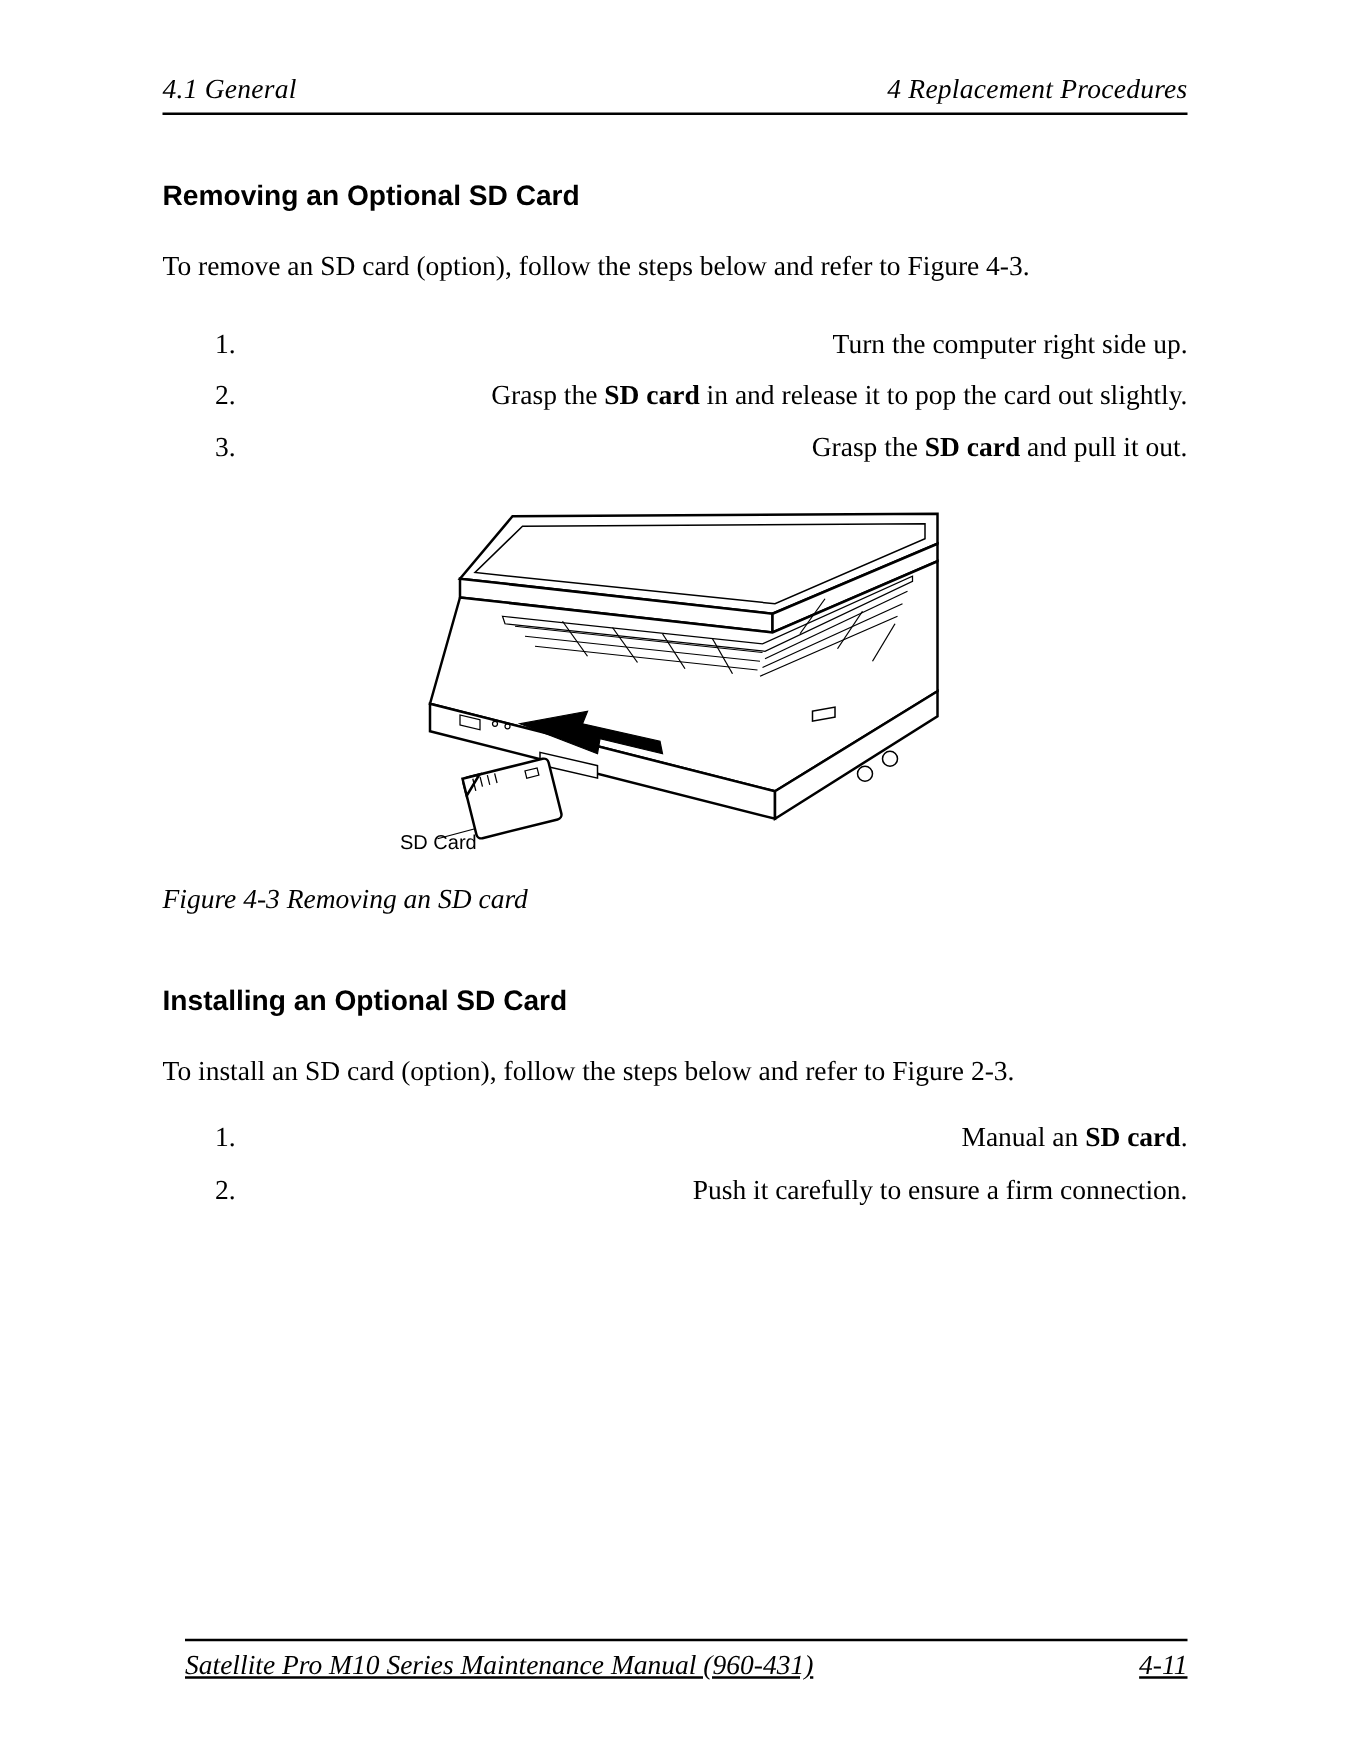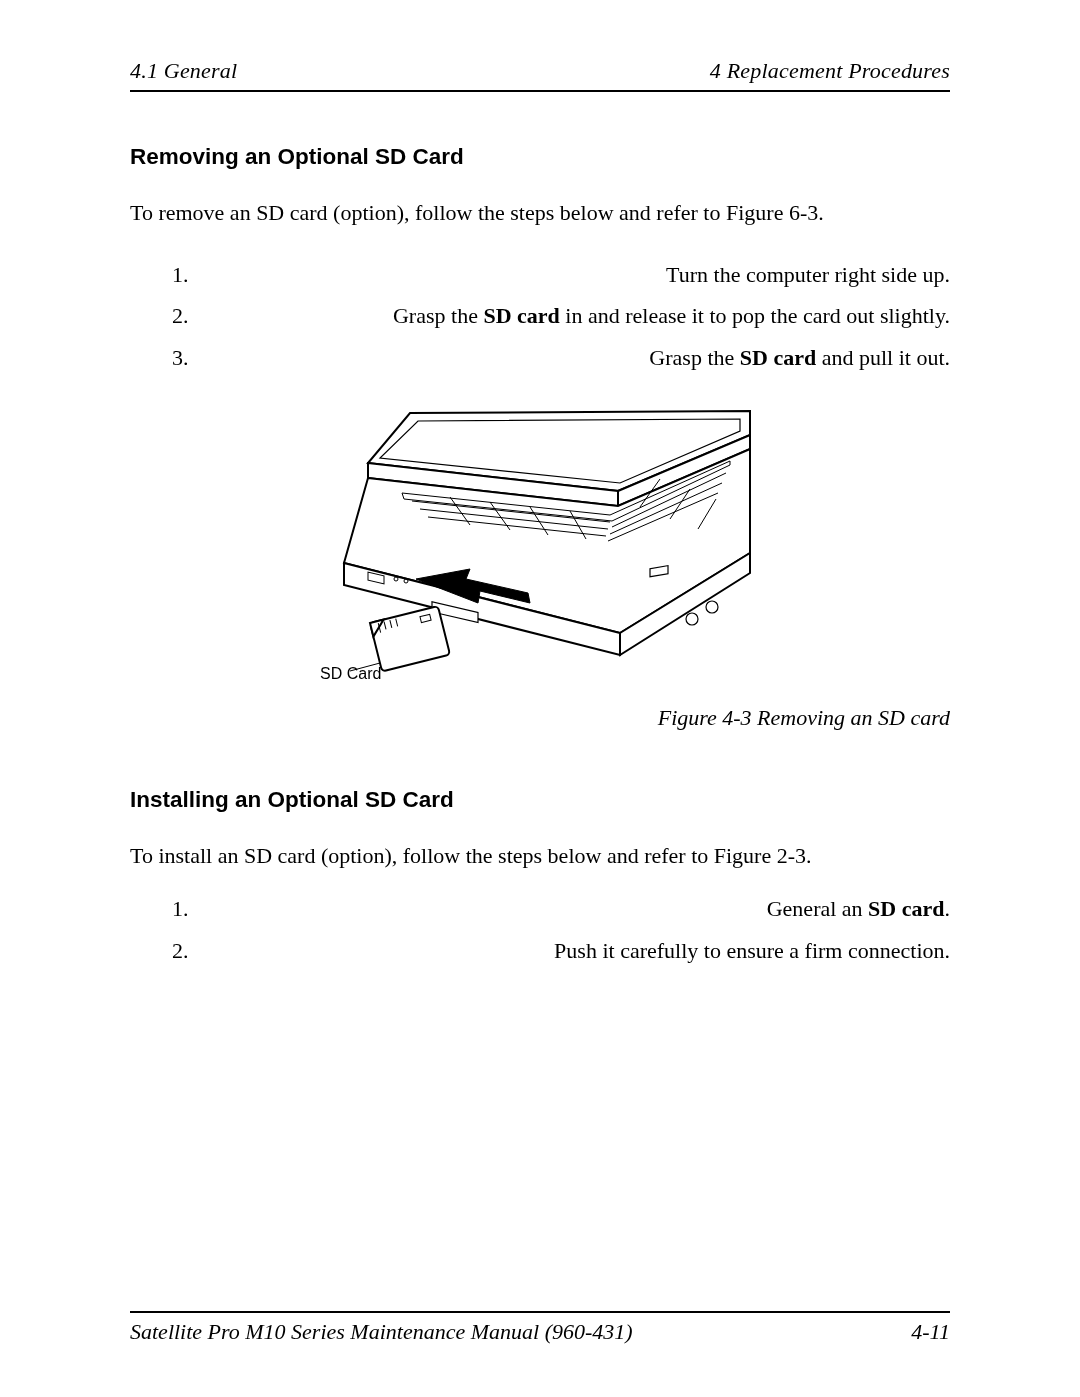--- a/index.html
+++ b/index.html
@@ -78,29 +78,30 @@
   }
   .figure-wrap svg {
     display: inline-block;
   }
   .sd-label {
     font-family: Arial, Helvetica, sans-serif;
     font-size: 16px;
   }
   .figure-caption {
     margin-top: 18px;
-    text-align: right;
+    text-align: left;
     font-style: italic;
     font-size: 22px;
   }
   .running-footer {
     position: absolute;
-    left: 130px;
+    left: 148px;
     right: 130px;
     bottom: 52px;
+    text-decoration: underline;
   }
   .running-footer .hr-foot {
     border: none;
     border-top: 2px solid #000;
     margin: 0 0 6px 0;
   }
   .running-footer .footer-row {
     display: flex;
     justify-content: space-between;
     font-style: italic;
@@ -114,21 +115,21 @@
 <div class="page">
 
   <div class="running-header">
     <span>4.1  General</span>
     <span>4  Replacement Procedures</span>
   </div>
   <hr class="hr">
 
   <h2 class="section-heading">Removing an Optional SD Card</h2>
 
-  <p class="body">To remove an SD card (option), follow the steps below and refer to Figure 6-3.</p>
+  <p class="body">To remove an SD card (option), follow the steps below and refer to Figure 4-3.</p>
 
 
   <ol class="steps">
     <li><span>Turn the computer right side up.</span></li>
     <li>
       <span>Grasp the </span><span class="bold">SD card</span><span> in and release it to pop the card out slightly.</span>
     </li>
     <li>
       <span>Grasp the </span><span class="bold">SD card</span><span> and pull it out.</span>
     </li>
@@ -201,21 +202,21 @@
     </svg>
     <div class="figure-caption">Figure 4-3   Removing an SD card</div>
   </div>
 
   <h2 class="section-heading" style="margin-top:56px">Installing an Optional SD Card</h2>
 
   <p class="body">To install an SD card (option), follow the steps below and refer to Figure 2-3.</p>
 
   <ol class="steps" style="margin-top:24px">
     <li>
-      <span>General an </span><span class="bold">SD card</span><span>.</span>
+      <span>Manual an </span><span class="bold">SD card</span><span>.</span>
     </li>
     <li><span>Push it carefully to ensure a firm connection.</span></li>
   </ol>
 
   <div class="running-footer">
     <hr class="hr-foot">
     <div class="footer-row">
       <span>Satellite Pro M10 Series Maintenance Manual (960-431)</span>
       <span>4-11</span>
     </div>

